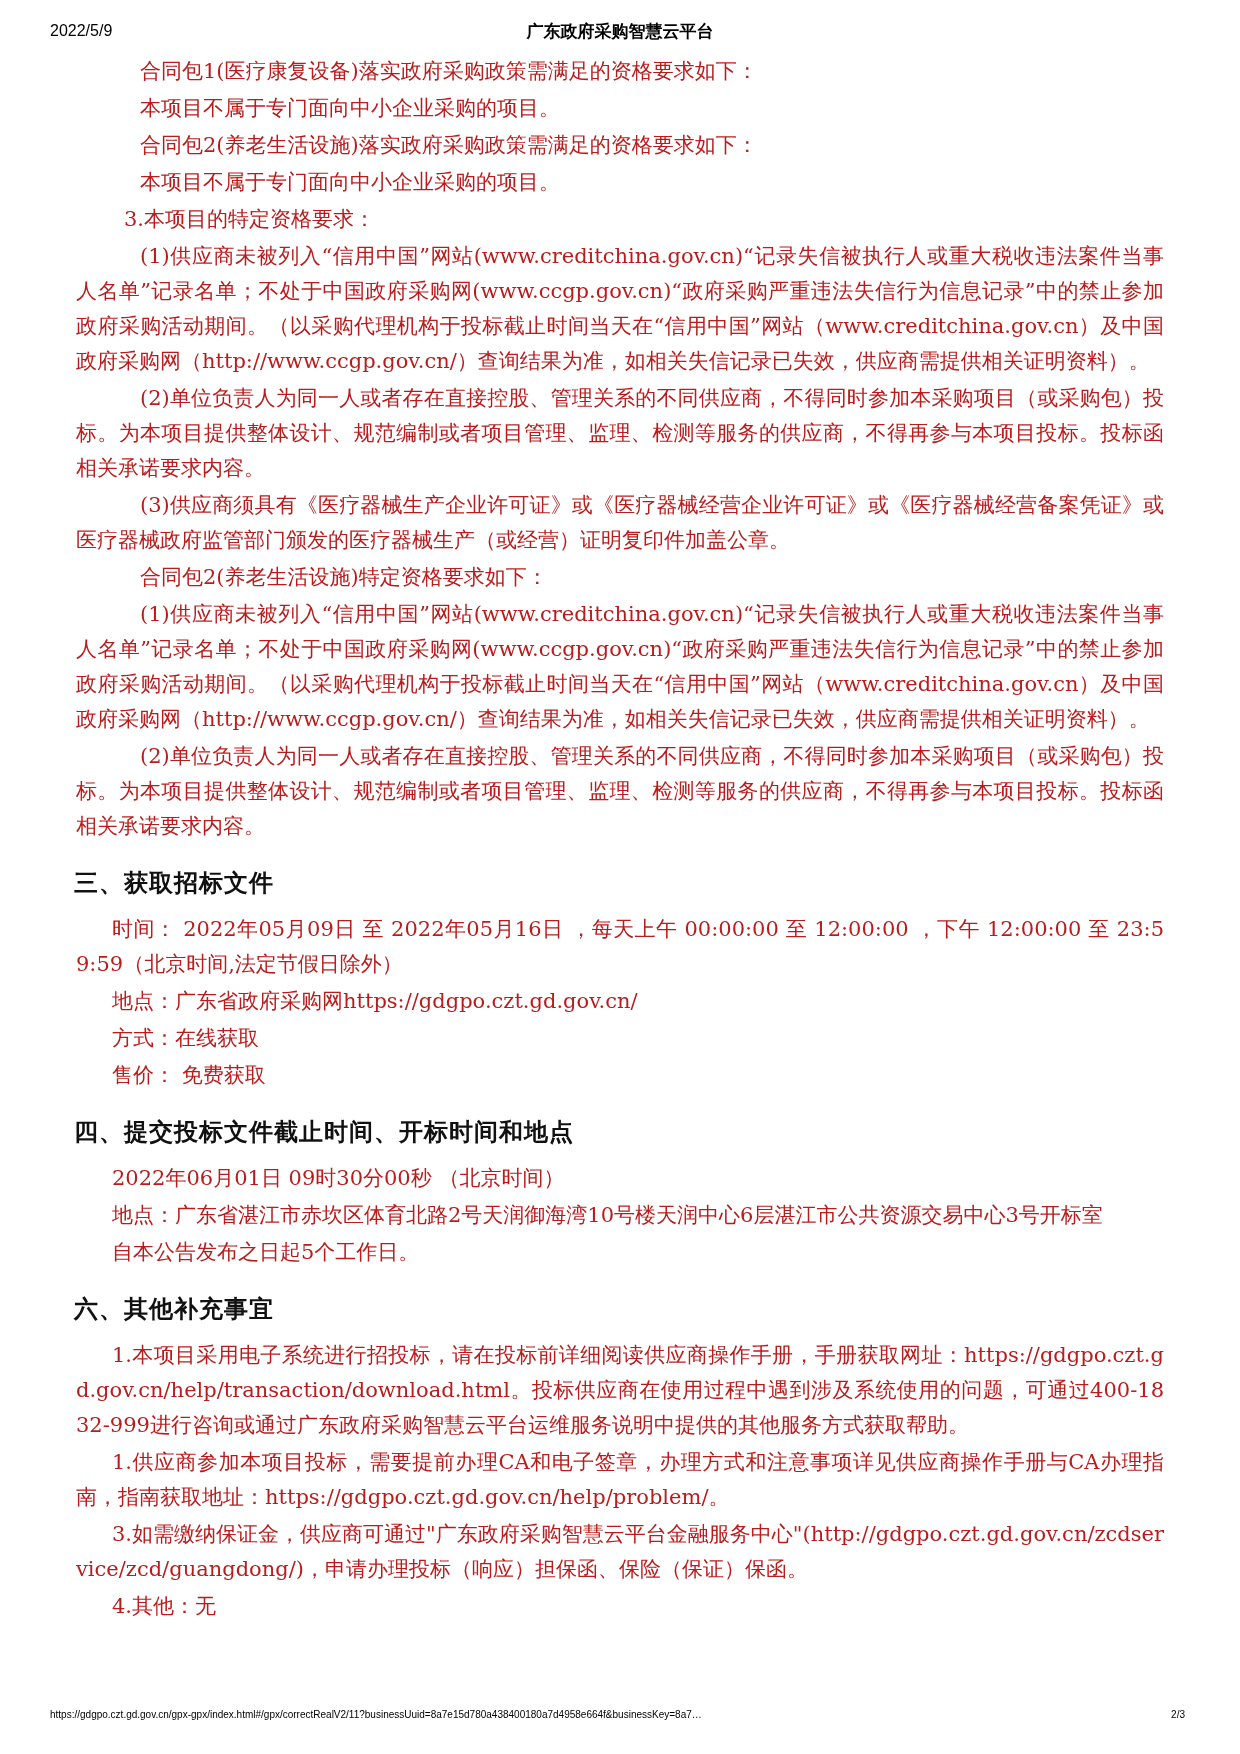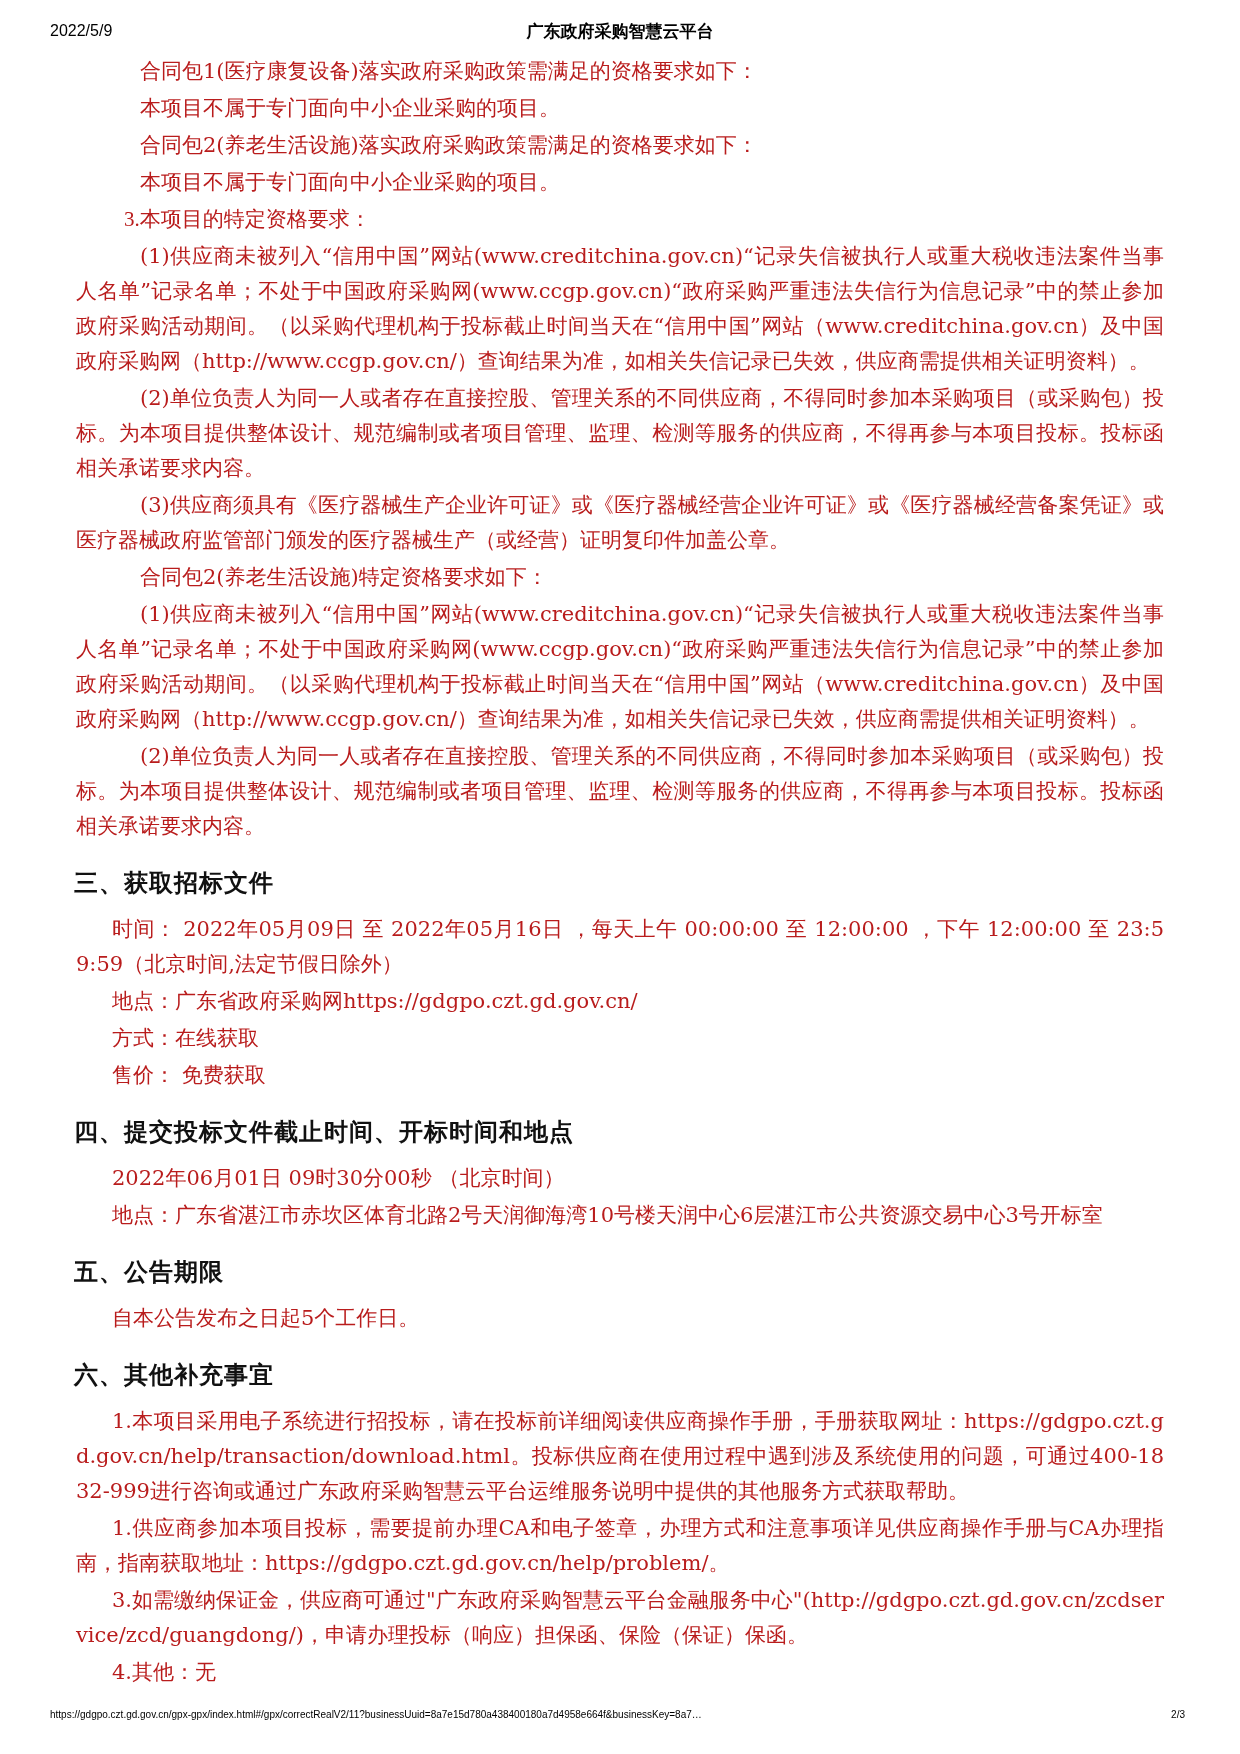--- a/index.html
+++ b/index.html
@@ -24,21 +24,21 @@
   }
   .footer-url { overflow:hidden; text-overflow:ellipsis; max-width:1040px; }
   .footer-page { margin-left:24px; }
   
   .content { position:absolute; left:74px; right:74px; top:52px; }
   .content p {
     margin:2px; font-size:21px; line-height:35px;
     text-align:justify; word-break:break-all; color:#b91c1c;
   }
   .ind1  { text-indent:36px; }
-  .ind15 { text-indent:48px;font-family:Liberation Serif, serif; }
+  .ind15 { text-indent:48px; }
   .ind2  { text-indent:64px; }
   .content h2 {
     font-size:24px; line-height:30px; font-weight:bold; color:#111;
     margin:24px 0 14px 0; letter-spacing:1px;
     font-family:Liberation Sans, sans-serif;
   }
 </style>
 </head>
 <body>
 
@@ -69,21 +69,20 @@
     <h2>三、获取招标文件</h2>
     <p class="ind1">时间： 2022年05月09日 至 2022年05月16日 ，每天上午 00:00:00 至 12:00:00 ，下午 12:00:00 至 23:59:59（北京时间,法定节假日除外）</p>
     <p class="ind1">地点：广东省政府采购网https://gdgpo.czt.gd.gov.cn/</p>
     <p class="ind1">方式：在线获取</p>
     <p class="ind1">售价： 免费获取</p>
 
     <h2>四、提交投标文件截止时间、开标时间和地点</h2>
     <p class="ind1">2022年06月01日  09时30分00秒  （北京时间）</p>
     <p class="ind1">地点：广东省湛江市赤坎区体育北路2号天润御海湾10号楼天润中心6层湛江市公共资源交易中心3号开标室</p>
 
-    <h2>五、公告期限</h2>
     <p class="ind1">自本公告发布之日起5个工作日。</p>
 
     <h2>六、其他补充事宜</h2>
     <p class="ind1">1.本项目采用电子系统进行招投标，请在投标前详细阅读供应商操作手册，手册获取网址：https://gdgpo.czt.gd.gov.cn/help/transaction/download.html。投标供应商在使用过程中遇到涉及系统使用的问题，可通过400-1832-999进行咨询或通过广东政府采购智慧云平台运维服务说明中提供的其他服务方式获取帮助。</p>
     <p class="ind1">1.供应商参加本项目投标，需要提前办理CA和电子签章，办理方式和注意事项详见供应商操作手册与CA办理指南，指南获取地址：https://gdgpo.czt.gd.gov.cn/help/problem/。</p>
     <p class="ind1">3.如需缴纳保证金，供应商可通过"广东政府采购智慧云平台金融服务中心"(http://gdgpo.czt.gd.gov.cn/zcdservice/zcd/guangdong/)，申请办理投标（响应）担保函、保险（保证）保函。</p>
     <p class="ind1">4.其他：无</p>
 
   </div>
 

